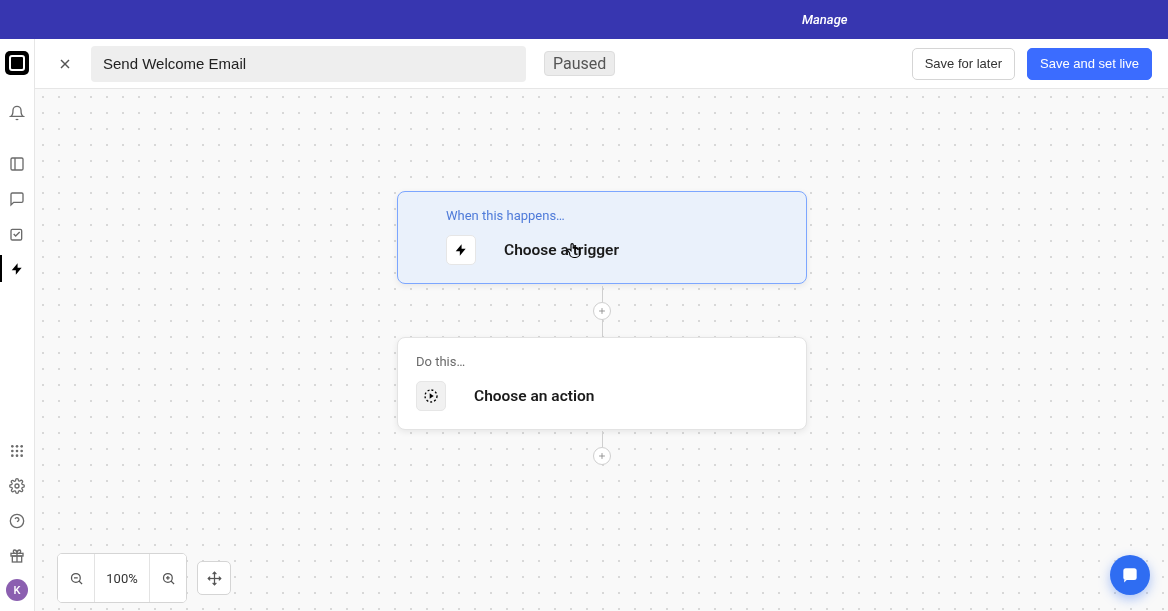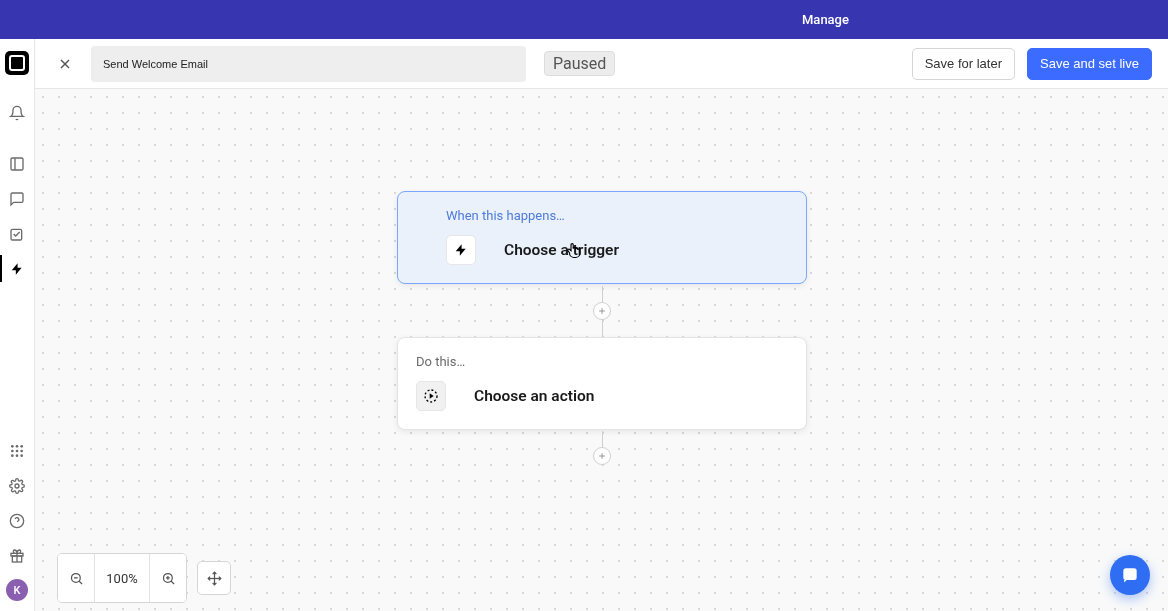--- a/index.html
+++ b/index.html
@@ -6,33 +6,33 @@
   html, body { width: 1168px; height: 611px; font-family: -apple-system, BlinkMacSystemFont, "Segoe UI", Roboto, Helvetica, Arial, sans-serif; overflow: hidden; background: #fff; }
 
   
   .banner {
     position: absolute; top: 0; left: 0; right: 0; height: 39px;
     background: #3736b0; color: #fff; display: flex; align-items: center;
     justify-content: center; font-size: 13px;
   }
   .banner-inner { display: flex; align-items: center; gap: 8px; }
   .banner-link { color: #fff; text-decoration: underline; cursor: pointer; margin-left: 2px; }
-  .banner-manage { position: absolute; right: 50%; margin-right: -260px; cursor: pointer; }
+  .banner-manage { position: absolute; right: 50%; margin-right: -260px; cursor: pointer; font-style: italic; }
   .banner-manage { position: absolute; left: 802px; font-weight: 500; cursor: pointer; }
 
   
   .header {
     position: absolute; top: 39px; left: 35px; right: 0; height: 50px;
     background: #fff; border-bottom: 1px solid #e6e6e6;
     display: flex; align-items: center; padding: 0 16px; gap: 12px;
   }
   .close-btn { width: 28px; height: 28px; display: flex; align-items: center; justify-content: center; color: #555; cursor: pointer; background: transparent; border: none; }
   .title-input {
     flex: 0 0 435px; height: 36px; background: #eeeeee; border: none;
-    border-radius: 4px; padding: 0 12px; font-size: 11px; color: #222;
+    border-radius: 4px; padding: 0 12px; font-size: 15px; color: #222;
   }
   .badge {
     font-size: 16px; color: #555; background: #ececec; border: 1px solid #ddd;
     border-radius: 4px; padding: 2px 8px; margin-left: 6px;
   }
   .header-spacer { flex: 1; }
   .btn {
     height: 32px; border-radius: 5px; font-size: 13px; padding: 0 12px;
     cursor: pointer; display: inline-flex; align-items: center;
   }

